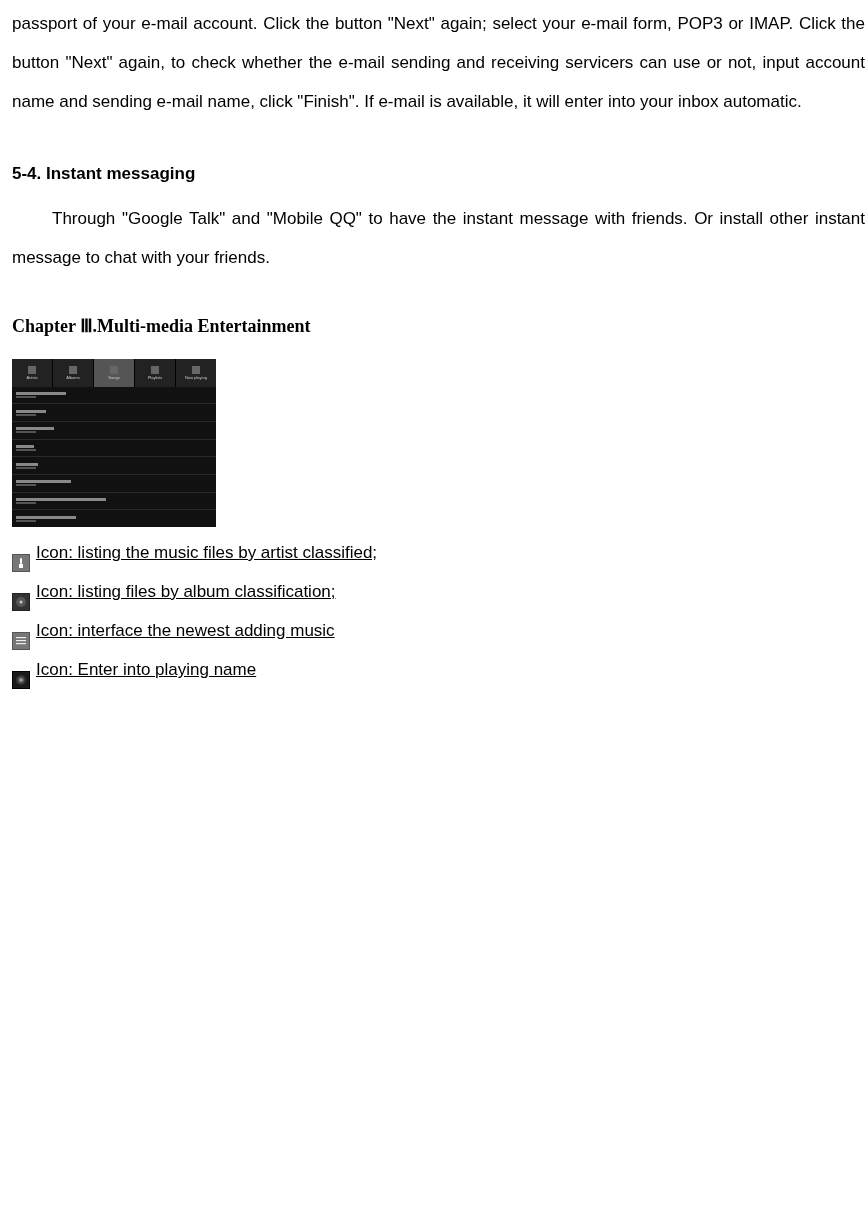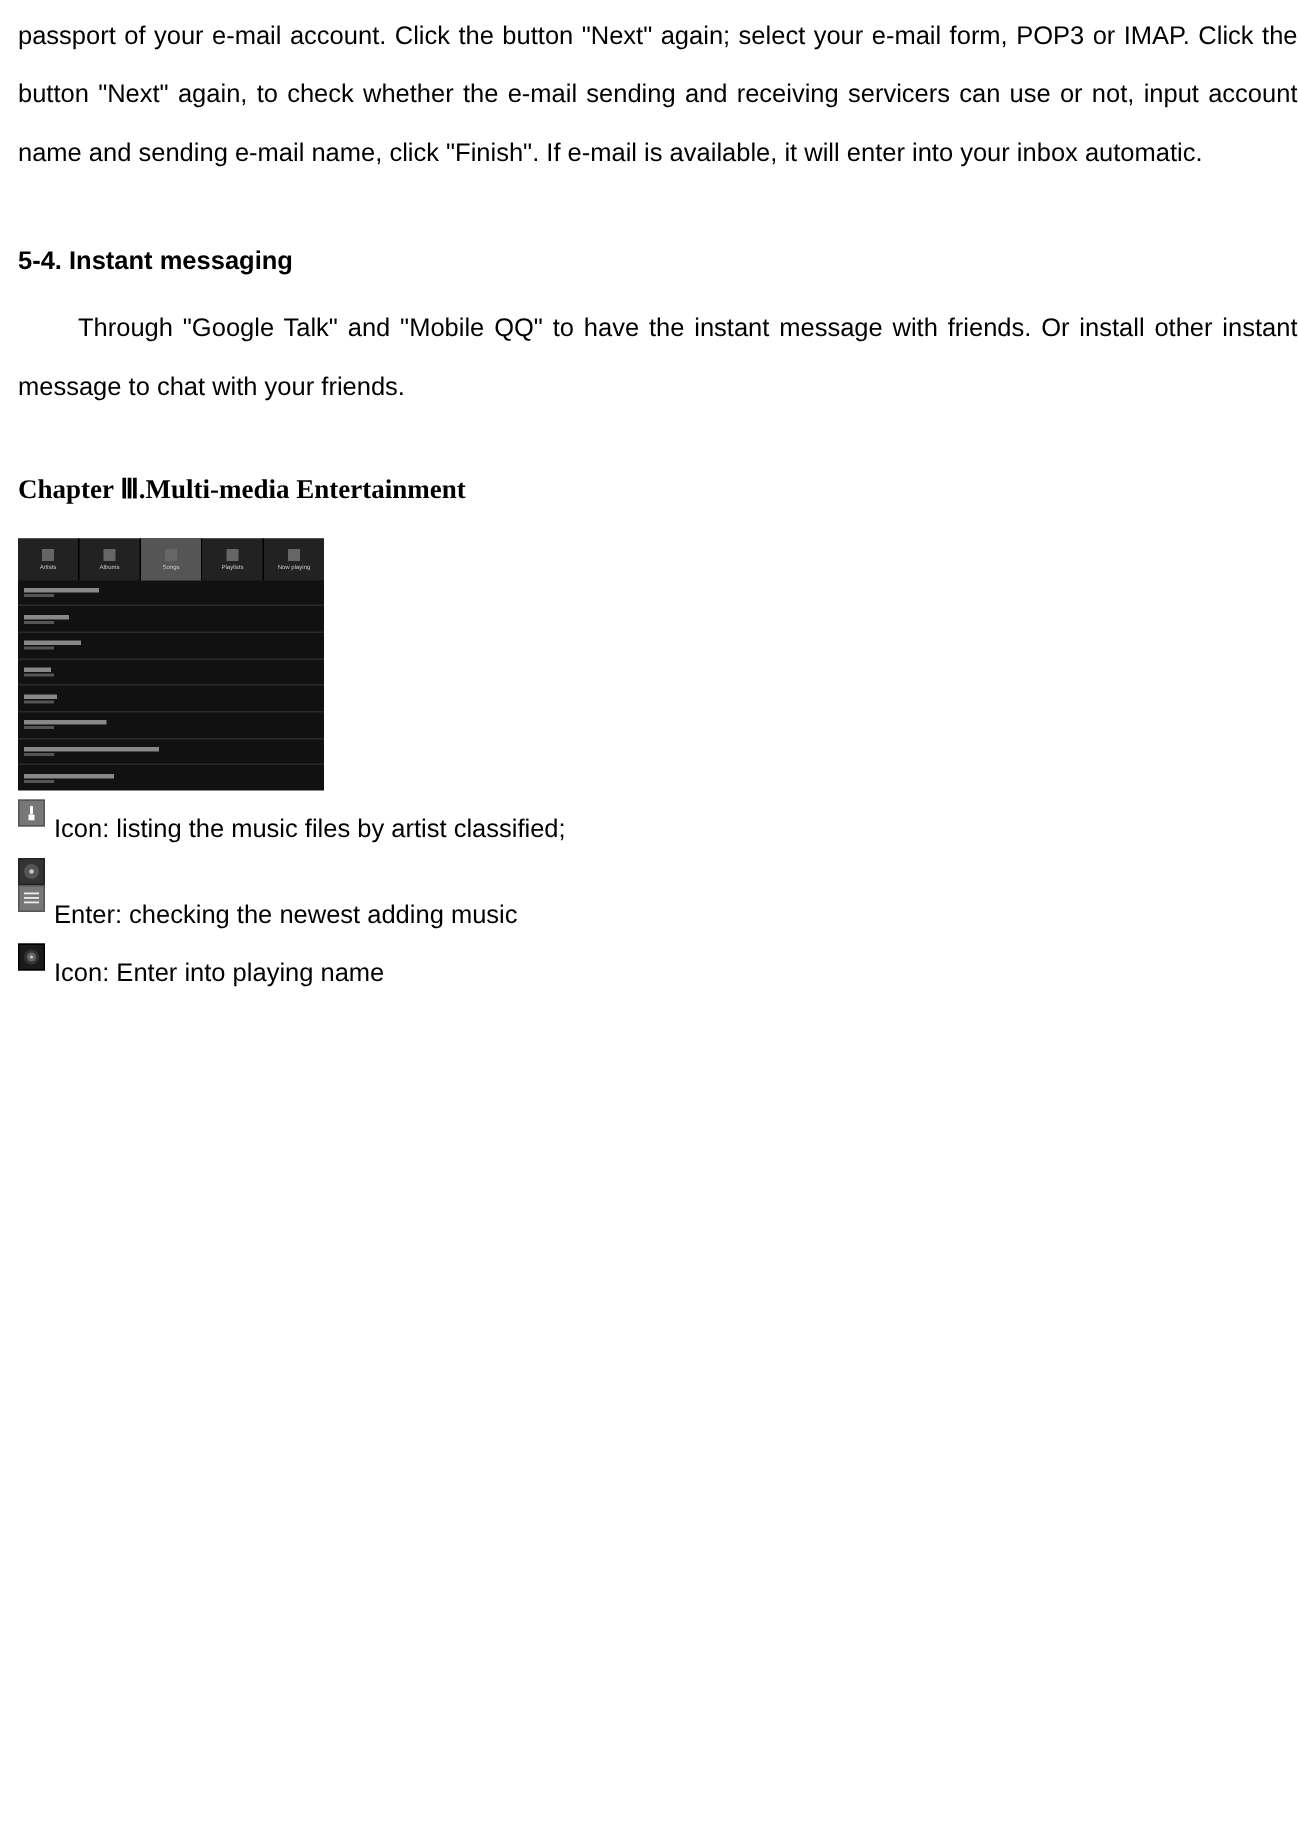--- a/index.html
+++ b/index.html
@@ -83,23 +83,24 @@
     flex-direction: column;
     justify-content: center;
     padding-left: 4px;
     gap: 1px;
   }
   .ss-row:last-child { border-bottom: none; }
   .ss-title { height: 3px; background: #888; width: 40px; }
   .ss-sub { height: 2px; background: #555; width: 20px; }
   .icon-line {
     display: flex;
-    align-items: flex-start;
+    align-items: flex-end;
     gap: 6px;
     line-height: 2.3;
+    text-decoration: underline;
   }
   .small-icon {
     width: 16px;
     height: 16px;
     display: inline-flex;
     align-items: center;
     justify-content: center;
     flex-shrink: 0;
   }
   .ic-bg-gray { background: #777; border: 1px solid #555; }
@@ -191,32 +192,33 @@
     <span> Icon: listing the music files by artist classified;</span>
   </div>
 
   <div class="icon-line">
     <span class="small-icon ic-bg-dark">
       <svg width="12" height="12" viewBox="0 0 12 12">
           <circle cx="6" cy="6" r="5" fill="#555"></circle>
           <circle cx="6" cy="6" r="1.5" fill="#ccc"></circle>
         </svg>
     </span>
+    <span> Icon: listing files by album classification;</span>
   </div>
 
 
   <div class="icon-line">
     <span class="small-icon ic-bg-gray">
       <svg width="12" height="10" viewBox="0 0 12 10">
         <rect x="1" y="1" width="10" height="1.2" fill="#eee"></rect>
         <rect x="1" y="4" width="10" height="1.2" fill="#eee"></rect>
         <rect x="1" y="7" width="10" height="1.2" fill="#eee"></rect>
       </svg>
     </span>
-    <span> Enter: checking the newest adding music</span>
+    <span> Icon: interface the newest adding music</span>
   </div>
 
   <div class="icon-line">
     <span class="small-icon ic-bg-vdark">
       <svg width="12" height="12" viewBox="0 0 12 12">
           <circle cx="6" cy="6" r="5" fill="#333"></circle>
           <circle cx="6" cy="6" r="3" fill="#666"></circle>
           <circle cx="6" cy="6" r="1" fill="#ccc"></circle>
         </svg>
     </span>

